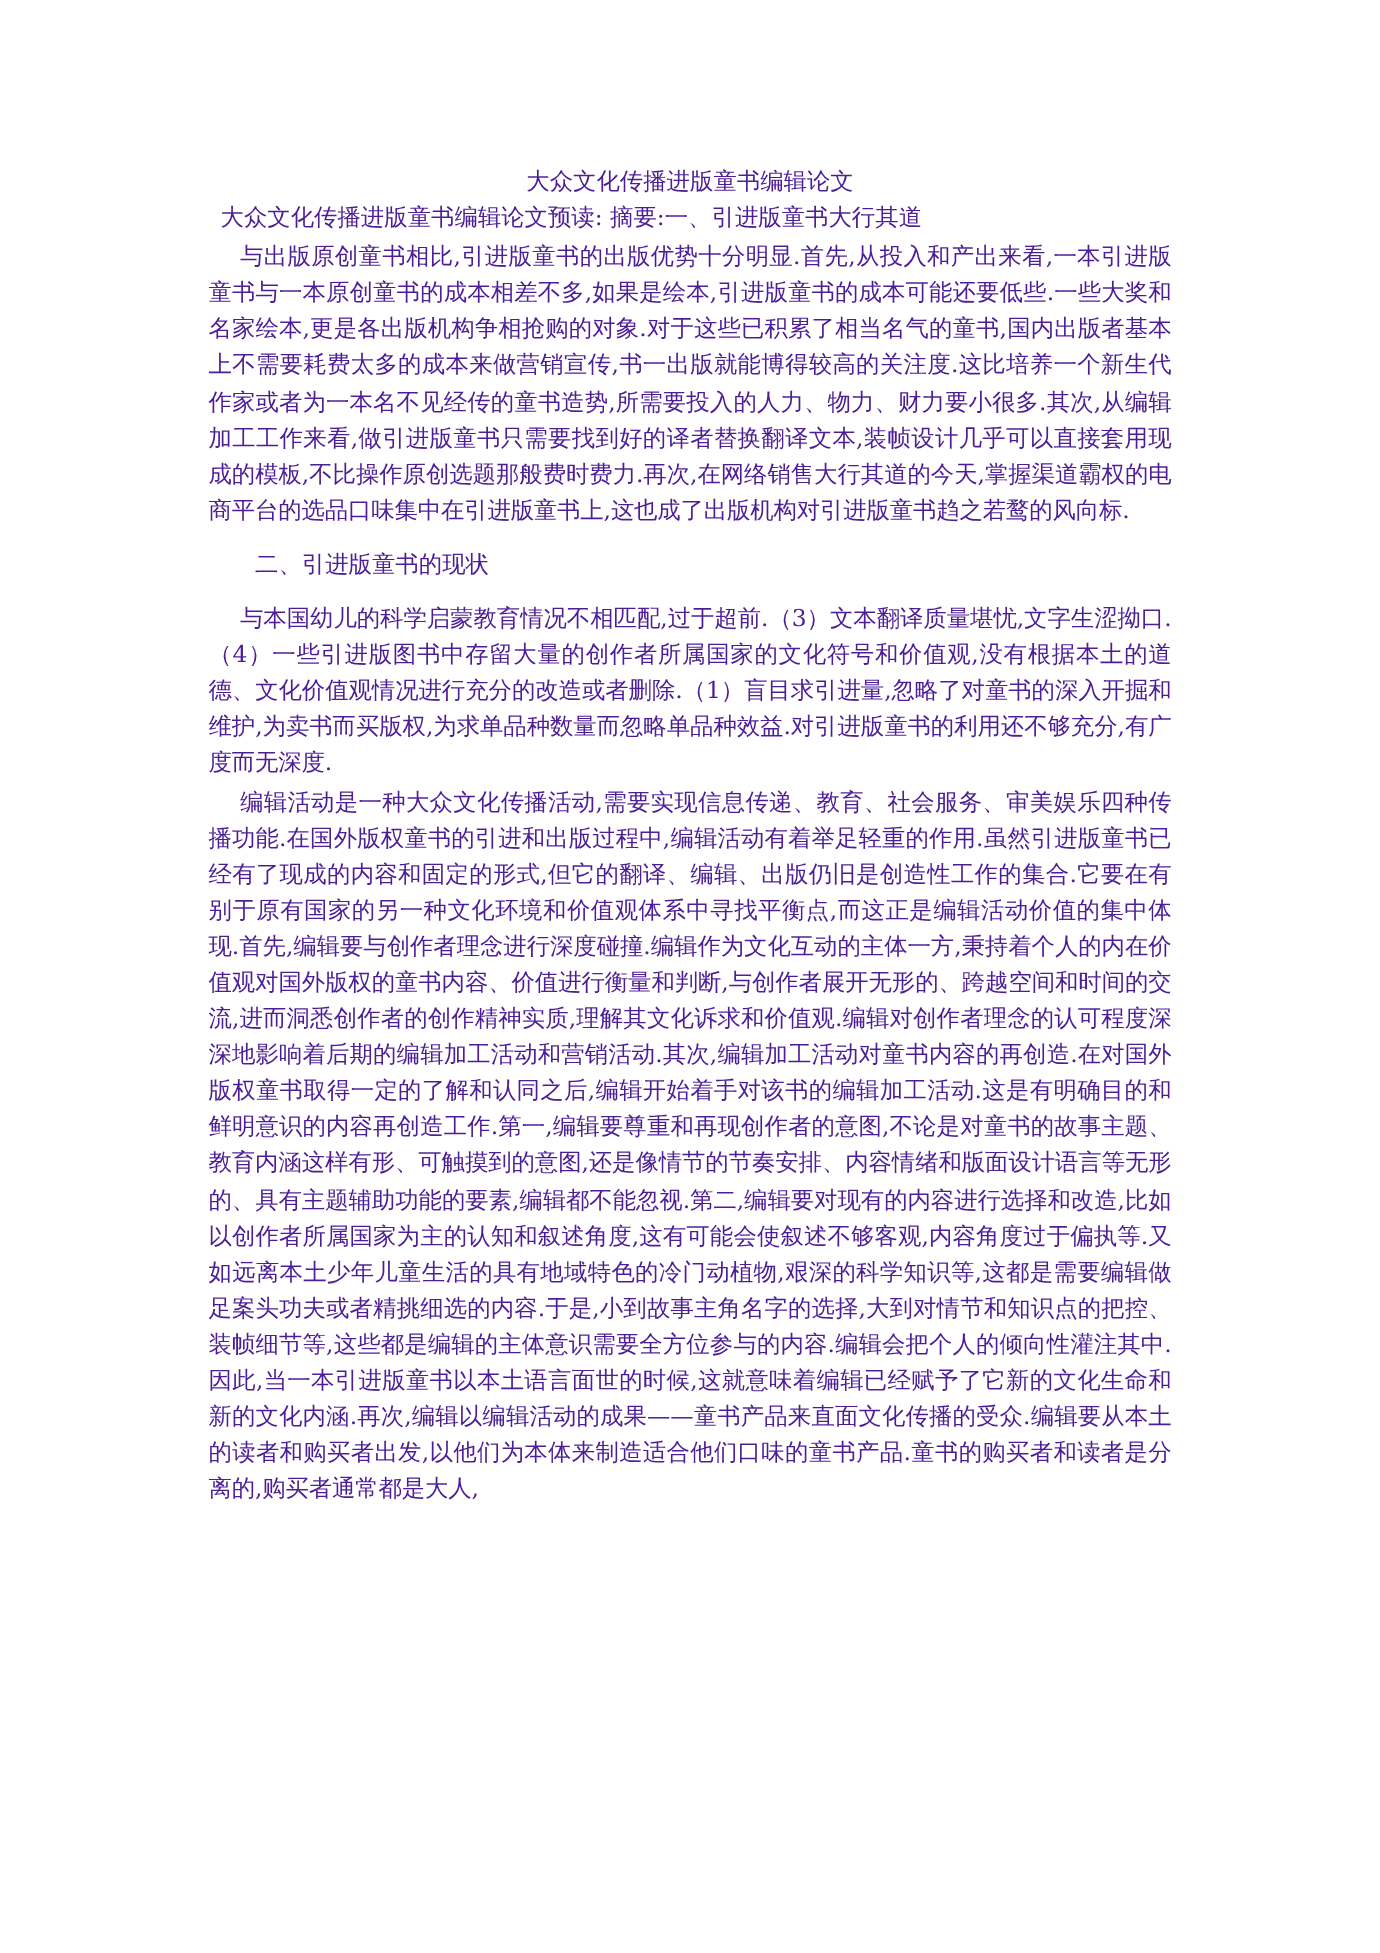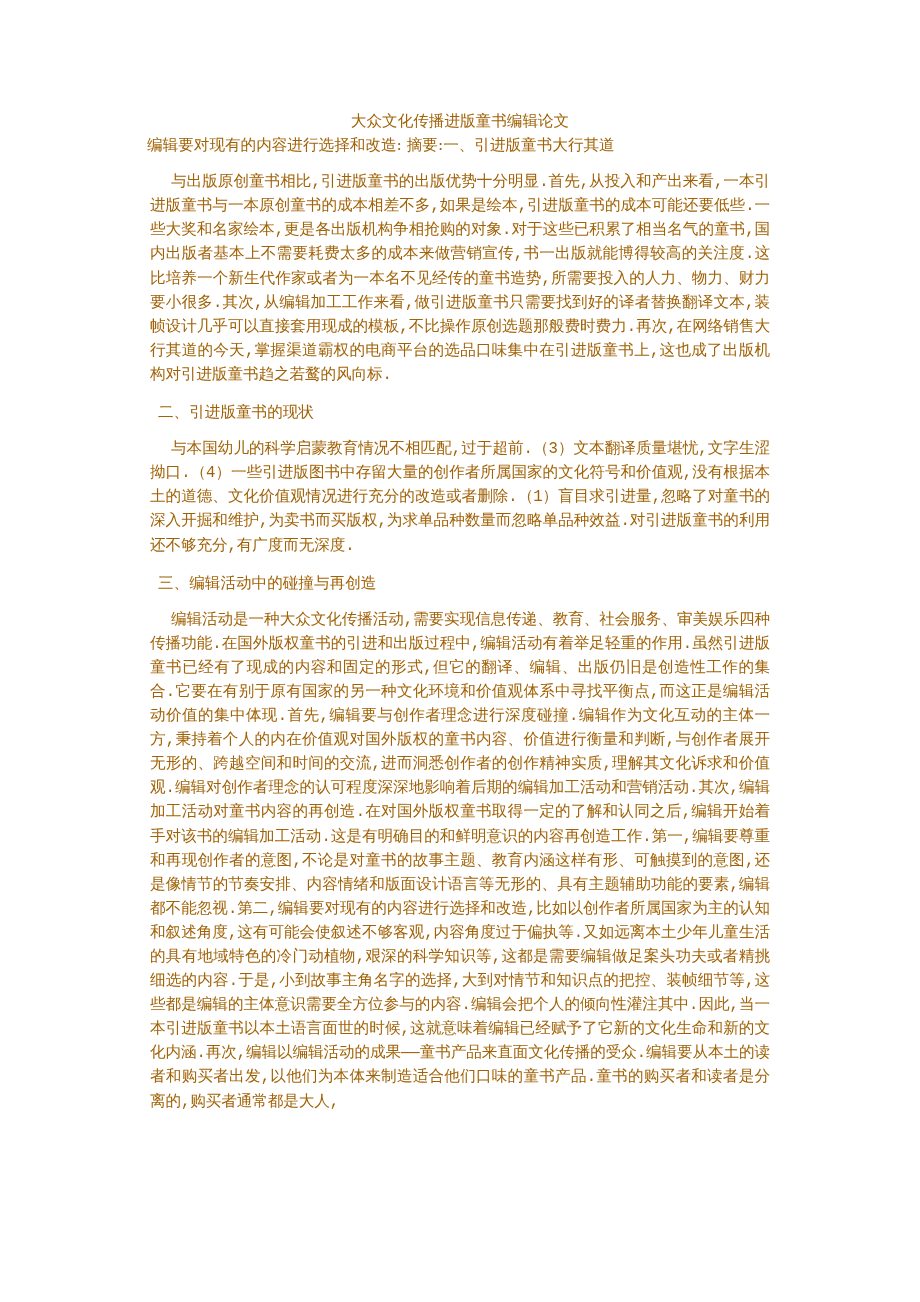--- a/index.html
+++ b/index.html
@@ -1,30 +1,29 @@
 <!DOCTYPE html>
 <html><head>
 <meta charset="utf-8">
 <style>
   html, body { margin: 0; padding: 0; background: #ffffff; }
   body { width: 920px; height: 1302px; position: relative; overflow: hidden; }
   .page {
     position: absolute; left: 137px; top: 109px; width: 646px;
     font-family: "DejaVu Serif", "Liberation Serif", serif;
-    font-size: 15.6px; line-height: 24.1px; color: #a16207;
+    font-size: 15.6px; line-height: 24.1px; color: #4c1d95;
   }
   .title { text-align: center; margin: 0; font-weight: normal; font-size: 15.6px; line-height: 24.1px; }
   .subtitle { margin: 0; padding-left: 10px; }
-  .heading { margin: 0; padding-left: 21px; }
-  .para { margin: 13px; text-indent: 21px; text-align: justify; text-align-last: left; letter-spacing: -0.1px; font-family: Liberation Mono, monospace; }
+  .heading { margin: 12px; padding-left: 21px; }
+  .para { margin: 2px; text-indent: 21px; text-align: justify; text-align-last: left; letter-spacing: -0.1px; }
 </style>
 </head>
 <body>
 
 <div class="page">
   <h1 class="title">大众文化传播进版童书编辑论文</h1>
-  <p class="subtitle">编辑要对现有的内容进行选择和改造: 摘要:一、引进版童书大行其道</p>
+  <p class="subtitle">大众文化传播进版童书编辑论文预读: 摘要:一、引进版童书大行其道</p>
   <p class="para">与出版原创童书相比,引进版童书的出版优势十分明显.首先,从投入和产出来看,一本引进版童书与一本原创童书的成本相差不多,如果是绘本,引进版童书的成本可能还要低些.一些大奖和名家绘本,更是各出版机构争相抢购的对象.对于这些已积累了相当名气的童书,国内出版者基本上不需要耗费太多的成本来做营销宣传,书一出版就能博得较高的关注度.这比培养一个新生代作家或者为一本名不见经传的童书造势,所需要投入的人力、物力、财力要小很多.其次,从编辑加工工作来看,做引进版童书只需要找到好的译者替换翻译文本,装帧设计几乎可以直接套用现成的模板,不比操作原创选题那般费时费力.再次,在网络销售大行其道的今天,掌握渠道霸权的电商平台的选品口味集中在引进版童书上,这也成了出版机构对引进版童书趋之若鹜的风向标.</p>
   <p class="heading">二、引进版童书的现状</p>
   <p class="para">与本国幼儿的科学启蒙教育情况不相匹配,过于超前.（3）文本翻译质量堪忧,文字生涩拗口.（4）一些引进版图书中存留大量的创作者所属国家的文化符号和价值观,没有根据本土的道德、文化价值观情况进行充分的改造或者删除.（1）盲目求引进量,忽略了对童书的深入开掘和维护,为卖书而买版权,为求单品种数量而忽略单品种效益.对引进版童书的利用还不够充分,有广度而无深度.</p>
-  <p class="heading">三、编辑活动中的碰撞与再创造</p>
   <p class="para">编辑活动是一种大众文化传播活动,需要实现信息传递、教育、社会服务、审美娱乐四种传播功能.在国外版权童书的引进和出版过程中,编辑活动有着举足轻重的作用.虽然引进版童书已经有了现成的内容和固定的形式,但它的翻译、编辑、出版仍旧是创造性工作的集合.它要在有别于原有国家的另一种文化环境和价值观体系中寻找平衡点,而这正是编辑活动价值的集中体现.首先,编辑要与创作者理念进行深度碰撞.编辑作为文化互动的主体一方,秉持着个人的内在价值观对国外版权的童书内容、价值进行衡量和判断,与创作者展开无形的、跨越空间和时间的交流,进而洞悉创作者的创作精神实质,理解其文化诉求和价值观.编辑对创作者理念的认可程度深深地影响着后期的编辑加工活动和营销活动.其次,编辑加工活动对童书内容的再创造.在对国外版权童书取得一定的了解和认同之后,编辑开始着手对该书的编辑加工活动.这是有明确目的和鲜明意识的内容再创造工作.第一,编辑要尊重和再现创作者的意图,不论是对童书的故事主题、教育内涵这样有形、可触摸到的意图,还是像情节的节奏安排、内容情绪和版面设计语言等无形的、具有主题辅助功能的要素,编辑都不能忽视.第二,编辑要对现有的内容进行选择和改造,比如以创作者所属国家为主的认知和叙述角度,这有可能会使叙述不够客观,内容角度过于偏执等.又如远离本土少年儿童生活的具有地域特色的冷门动植物,艰深的科学知识等,这都是需要编辑做足案头功夫或者精挑细选的内容.于是,小到故事主角名字的选择,大到对情节和知识点的把控、装帧细节等,这些都是编辑的主体意识需要全方位参与的内容.编辑会把个人的倾向性灌注其中.因此,当一本引进版童书以本土语言面世的时候,这就意味着编辑已经赋予了它新的文化生命和新的文化内涵.再次,编辑以编辑活动的成果——童书产品来直面文化传播的受众.编辑要从本土的读者和购买者出发,以他们为本体来制造适合他们口味的童书产品.童书的购买者和读者是分离的,购买者通常都是大人,</p>
 </div>
 
 </body></html>

